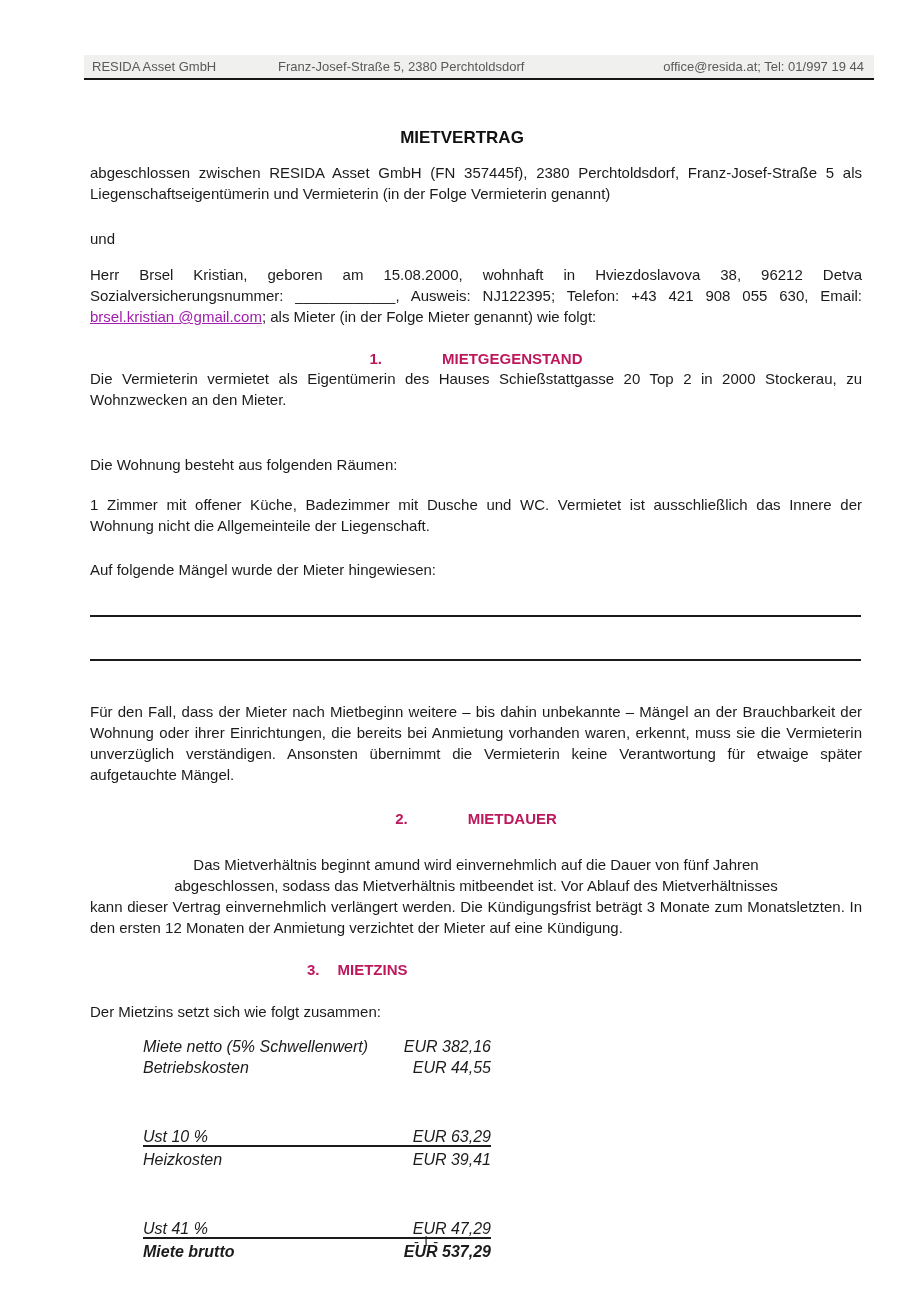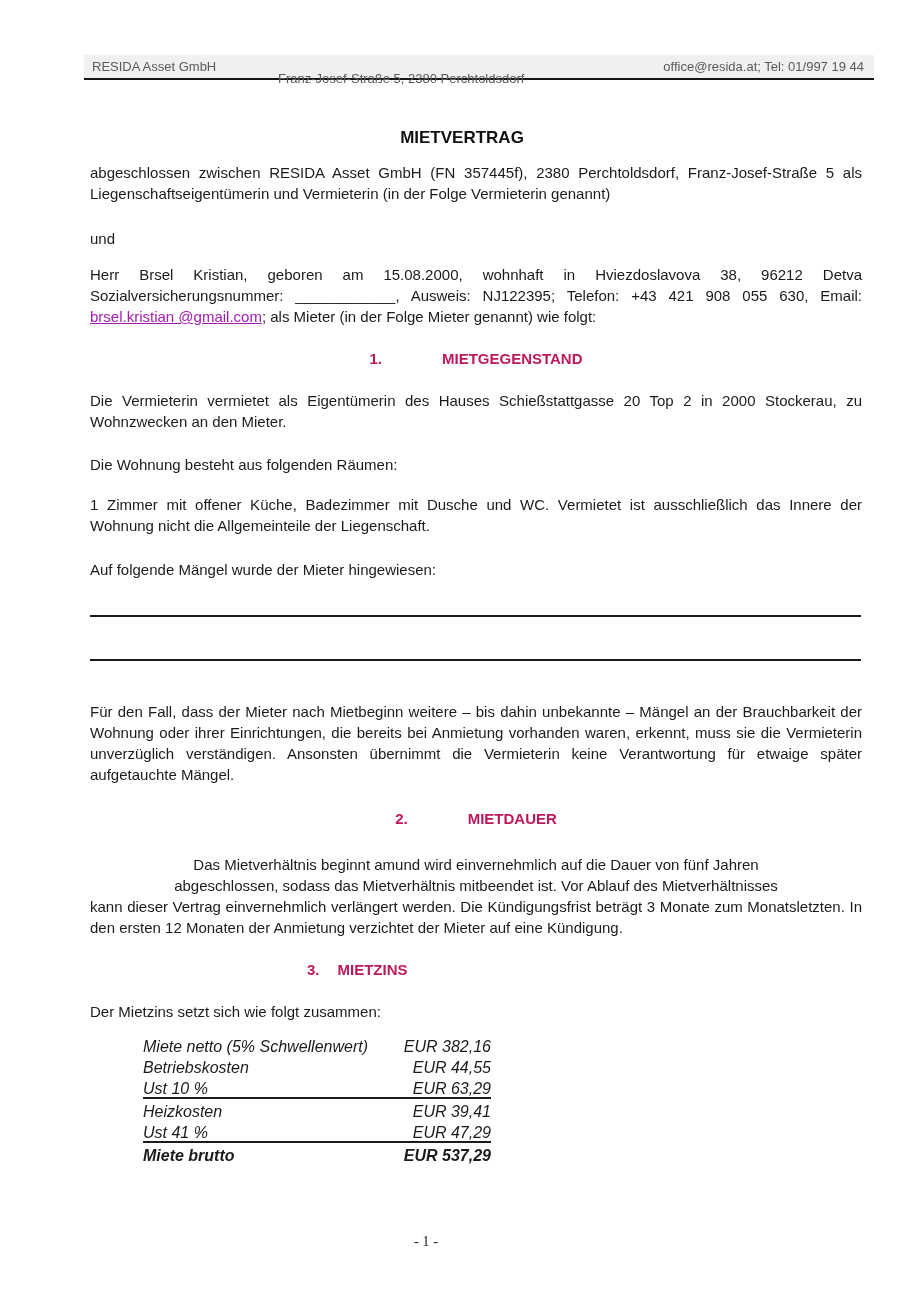--- a/index.html
+++ b/index.html
@@ -18,21 +18,21 @@
     position: absolute;
     top: 55px; left: 84px;
     width: 790px; height: 23px;
     background: #f0f0ef;
     border-bottom: 2px solid #161616;
     font-size: 13px;
     color: #595959;
   }
   .header-bar span { position: absolute; top: 4px; white-space: nowrap; }
   .hdr-company { left: 8px; }
-  .hdr-address { left: 194px; margin-top: 12px; }
+  .hdr-address { left: 194px; }
   .hdr-contact { right: 10px; }
 
   
   .doc-title {
     position: absolute;
     top: 128px; left: 0; width: 924px;
     text-align: center;
     font-size: 17px; font-weight: bold;
     color: #111;
   }
@@ -80,21 +80,21 @@
   .s2line span { white-space: nowrap; }
 
   
   .fee-table {
     position: absolute;
     top: 1036px; left: 143px;
     width: 348px;
     font-size: 16px; line-height: 21px; font-style: italic;
   }
   .fee-row { display: flex; height: 21px; }
-  .fee-row.underline { border-bottom: 2px solid #1b1b1b; height: 19px; margin-bottom: 2px; }
+  .fee-row.underline { border-bottom: 2px solid #1b1b1b; height: 19px; margin-bottom: 2px; margin-top: 48px; }
   .fee-row.bold { font-weight: bold; }
   .fee-label { width: 275px; white-space: nowrap; }
   .fee-value { flex: 1; white-space: nowrap; }
 
   .page-footer {
     position: absolute;
     top: 1233px; left: 40px; width: 772px;
     text-align: center;
     font-family: "Liberation Serif", serif;
     font-size: 14.5px;
@@ -113,21 +113,21 @@
   </div>
 
   <div class="doc-title">MIETVERTRAG</div>
 
   <div class="para" style="top:162px">abgeschlossen zwischen RESIDA Asset GmbH (FN 357445f), 2380 Perchtoldsdorf, Franz-Josef-Straße 5 als Liegenschaftseigentümerin und Vermieterin (in der Folge Vermieterin genannt)</div>
   <div class="para left" style="top:228px">und</div>
   <div class="para" style="top:264px"><span>Herr Brsel Kristian, geboren am 15.08.2000, wohnhaft in Hviezdoslavova 38, 96212 Detva Sozialversicherungsnummer: ____________, Ausweis: NJ122395; Telefon: +43 421 908 055 630, Email: </span><span class="email-link">brsel.kristian @gmail.com</span><span>; als Mieter (in der Folge Mieter genannt) wie folgt:</span></div>
 
   <div class="heading" style="top:348px"><span>1.</span><span class="tabgap"></span><span>MIETGEGENSTAND</span></div>
 
-  <div class="para" style="top:390px">Die Vermieterin vermietet als Eigentümerin des Hauses Schießstattgasse 20 Top 2 in 2000 Stockerau, zu Wohnzwecken an den Mieter.</div>
+  <div class="para" style="top:368px">Die Vermieterin vermietet als Eigentümerin des Hauses Schießstattgasse 20 Top 2 in 2000 Stockerau, zu Wohnzwecken an den Mieter.</div>
   <div class="para left" style="top:454px">Die Wohnung besteht aus folgenden Räumen:</div>
   <div class="para" style="top:494px">1 Zimmer mit offener Küche, Badezimmer mit Dusche und WC. Vermietet ist ausschließlich das Innere der Wohnung nicht die Allgemeinteile der Liegenschaft.</div>
   <div class="para left" style="top:559px">Auf folgende Mängel wurde der Mieter hingewiesen:</div>
 
   <div class="blank-line" style="top:615px"></div>
   <div class="blank-line" style="top:659px"></div>
 
   <div class="para" style="top:701px">Für den Fall, dass der Mieter nach Mietbeginn weitere – bis dahin unbekannte – Mängel an der Brauchbarkeit der Wohnung oder ihrer Einrichtungen, die bereits bei Anmietung vorhanden waren, erkennt, muss sie die Vermieterin unverzüglich verständigen. Ansonsten übernimmt die Vermieterin keine Verantwortung für etwaige später aufgetauchte Mängel.</div>
 
   <div class="heading" style="top:808px"><span>2.</span><span class="tabgap"></span><span>MIETDAUER</span></div>

